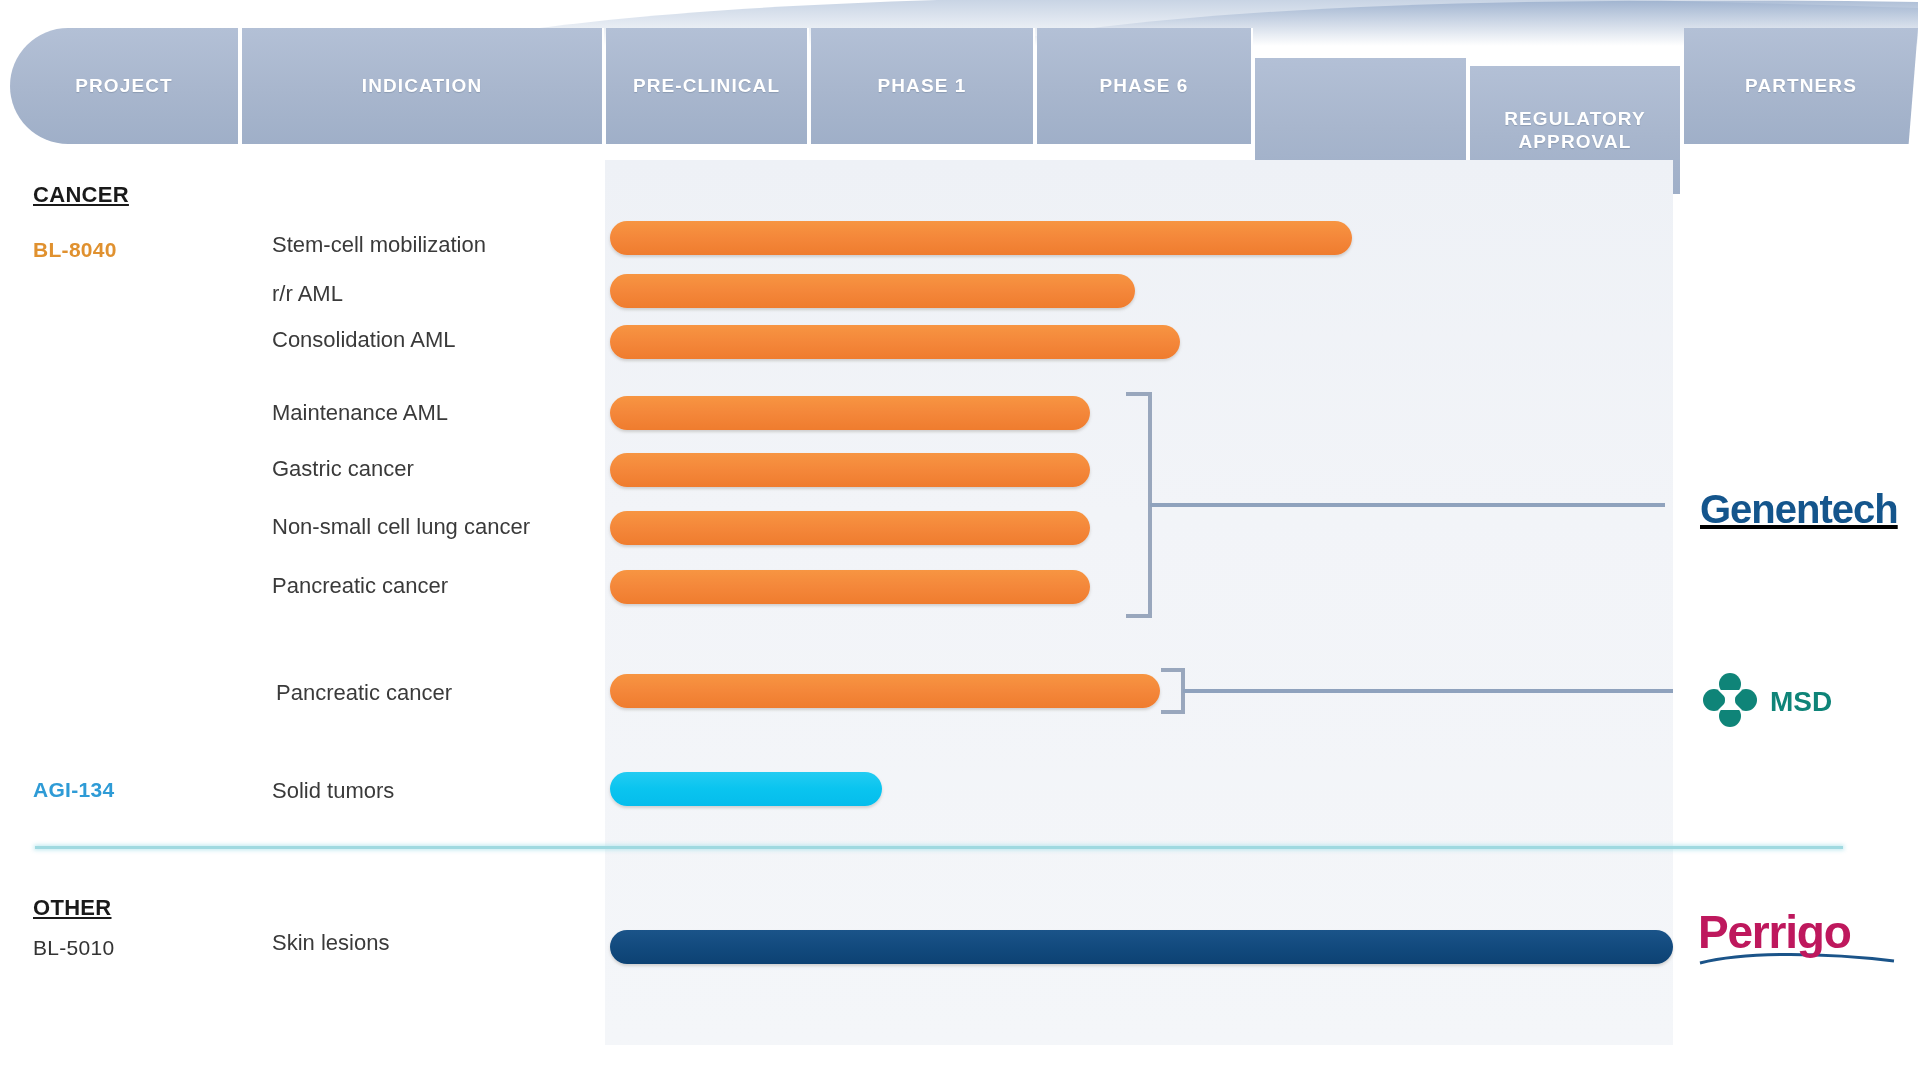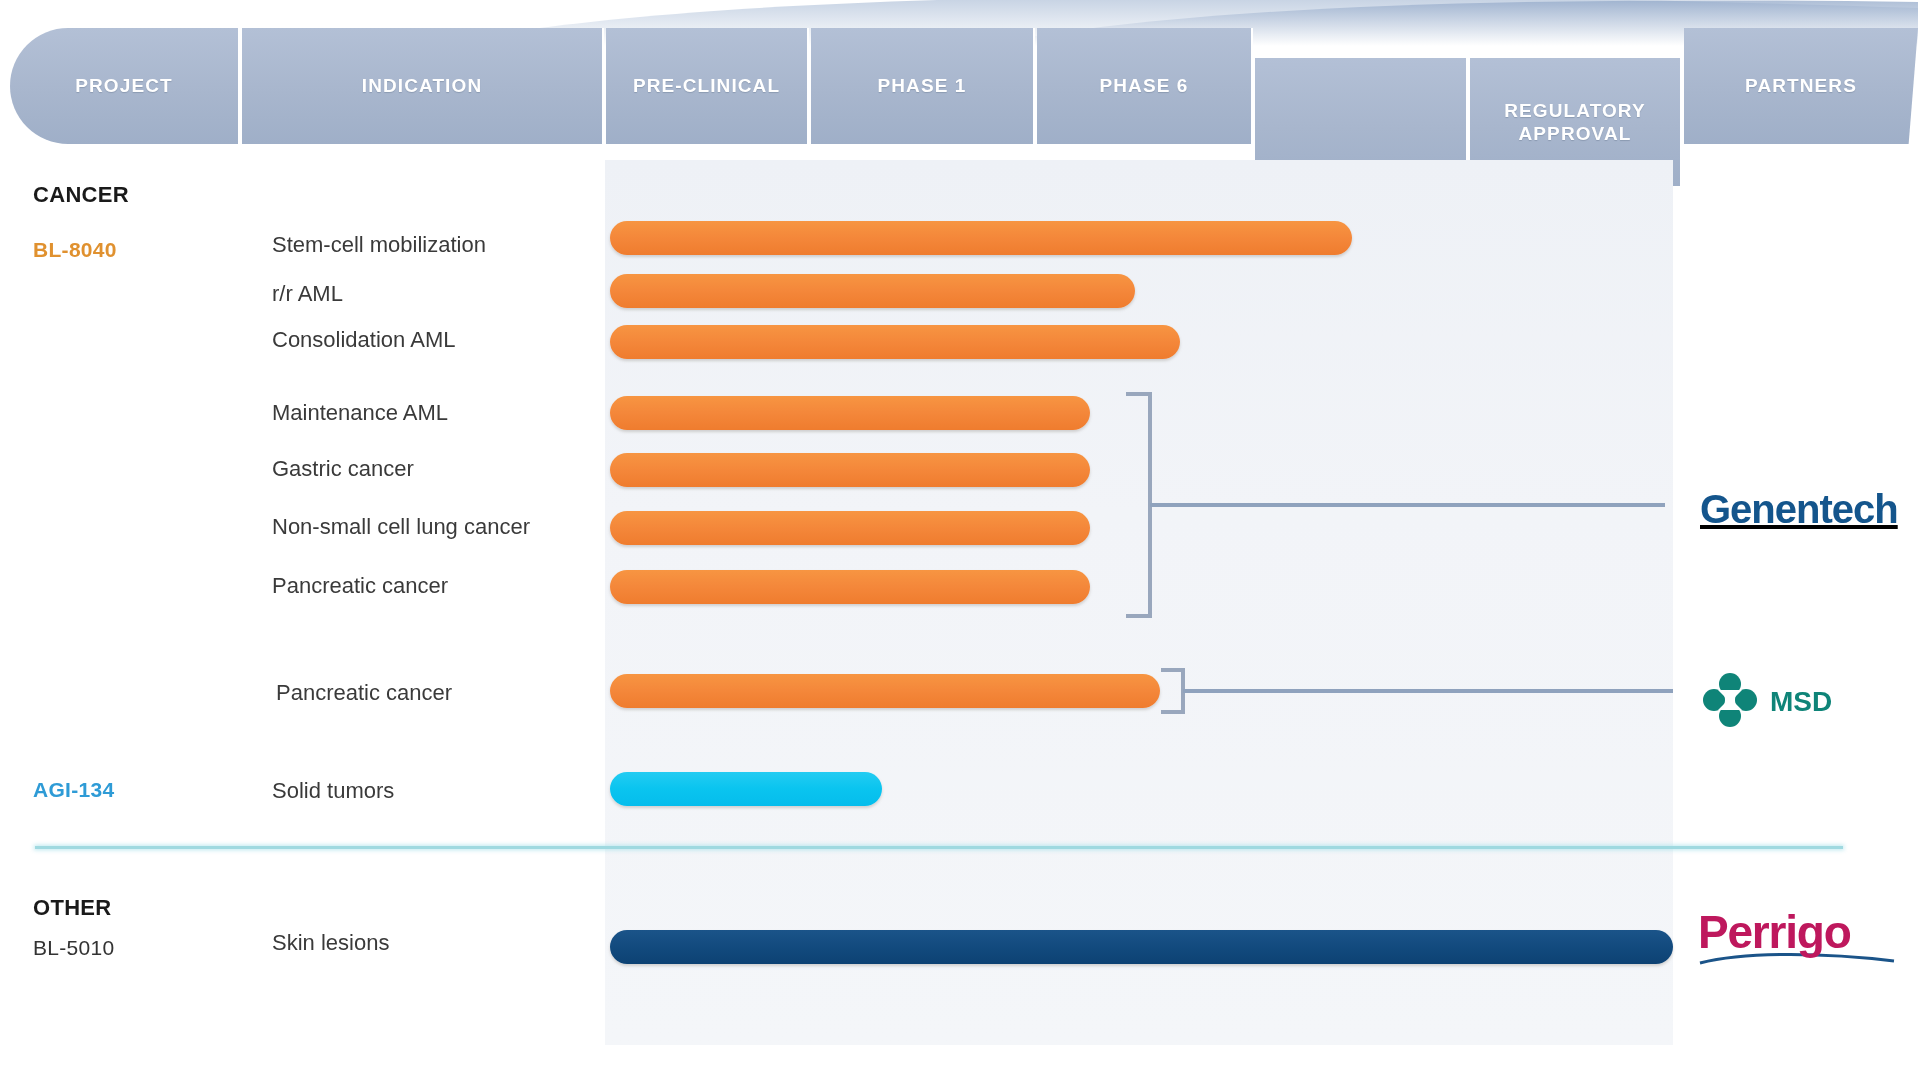--- a/index.html
+++ b/index.html
@@ -37,21 +37,21 @@
     clip-path:polygon(0 0, 100% 0, 96% 100%, 0 100%);
   }
   
   .panel{
     position:absolute;left:605px;top:160px;width:1068px;height:885px;
     background:linear-gradient(180deg,#eef1f6 0%,#f2f4f8 40%,#f4f6f9 100%);
   }
   
   .group-label{
     position:absolute;left:33px;
-    font-size:22px;font-weight:bold;color:#1a1a1a;letter-spacing:.3px;
+    font-size:22px;font-weight:bold;color:#1a1a1a;letter-spacing:.3px;text-decoration:underline;
   }
   .proj{
     position:absolute;left:33px;
     font-size:21px;font-weight:bold;letter-spacing:.3px;
   }
   .proj.plain{font-weight:normal;color:#333;}
   .indication{
     position:absolute;left:272px;
     font-size:22px;color:#3a3a3a;font-weight:normal;white-space:nowrap;
   }
@@ -116,21 +116,21 @@
   </div>
   <div class="hcell" style="left:811px;width:224px;">
     <span>PHASE 1</span>
   </div>
   <div class="hcell" style="left:1037px;width:216px;">
     <span>PHASE 6</span>
   </div>
   <div class="hcell tall" style="left:1255px;width:213px;align-items:flex-end;">
     <span>PHASE 3</span>
   </div>
-  <div class="hcell tall" style="left:1470px;width:212px;">
+  <div class="hcell tall" style="left:1470px;width:212px;margin-top:8px;">
     <span>REGULATORY APPROVAL</span>
   </div>
   <div class="hcell partners" style="left:1684px;width:234px;">
     <span>PARTNERS</span>
   </div>
 </div>
 
 <div class="panel"></div>
 
 <div class="group-label" style="top:182px;">CANCER</div>

